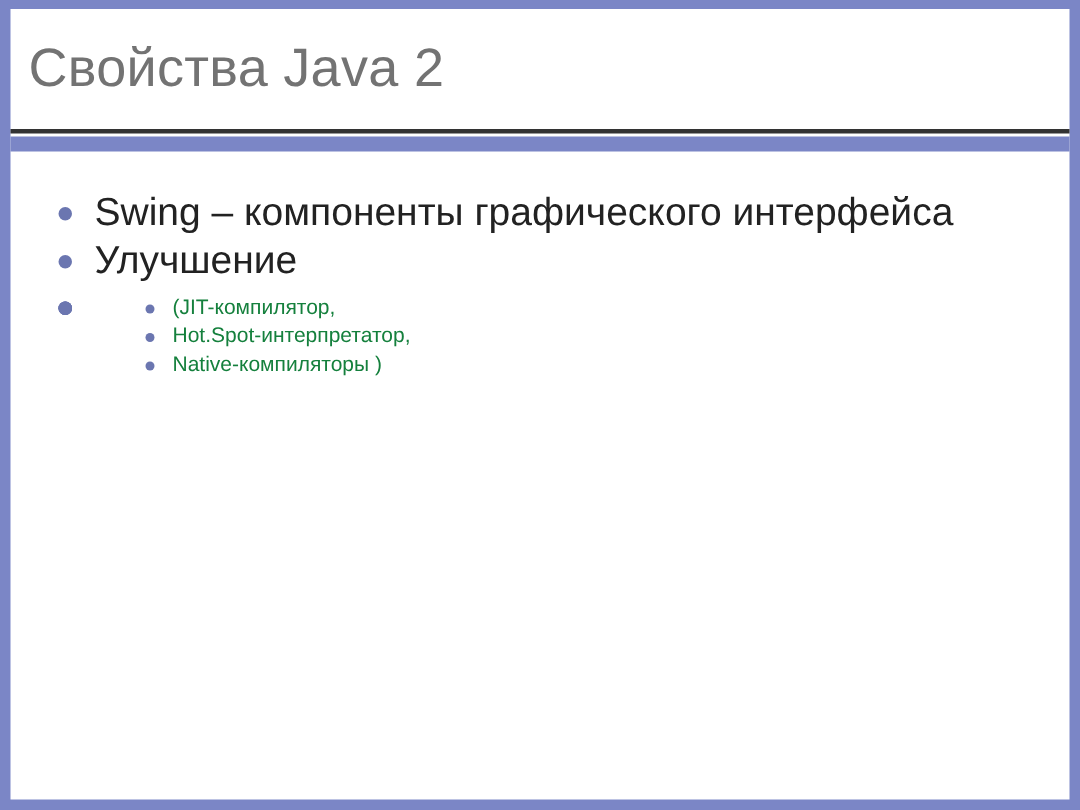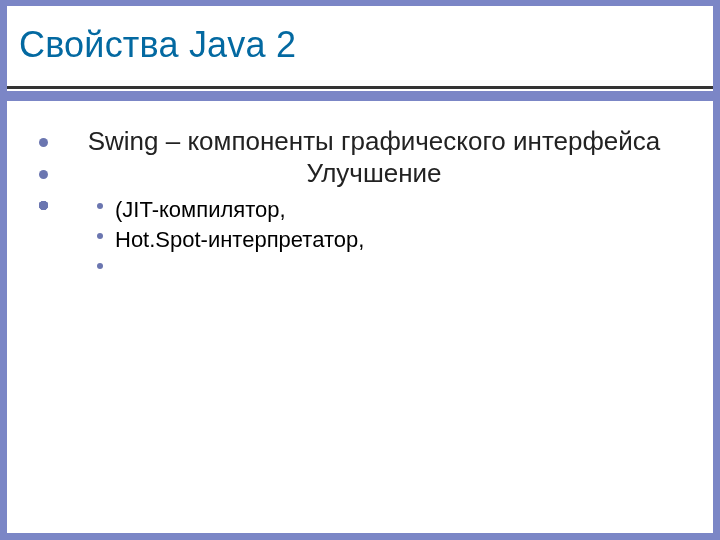--- a/index.html
+++ b/index.html
@@ -15,21 +15,21 @@
     top: 6px;
     width: 706px;
     height: 527px;
     background: #ffffff;
   }
   .title {
     position: absolute;
     left: 12px;
     top: 18px;
     font-size: 36px;
-    color: #0369a1;
+    color: #737373;
     font-weight: normal;
     letter-spacing: 0.2px;
   }
   .rule-outer {
     position: absolute;
     left: 0;
     top: 80px;
     width: 100%;
     height: 14px;
   }
@@ -54,42 +54,41 @@
   }
   .list-main {
     list-style: none;
   }
   .list-main > li {
     position: relative;
     padding-left: 28px;
     font-size: 26px;
     line-height: 1.22;
     color: #222;
-    text-align: center;
   }
   .list-main > li > .bullet {
     position: absolute;
     left: 4px;
     top: 12px;
     width: 9px;
     height: 9px;
     background: #6b76b0;
     border-radius: 50%;
   }
   .list-sub {
     list-style: none;
     margin-top: 6px;
     margin-left: 60px;
   }
   .list-sub > li {
     position: relative;
     padding-left: 20px;
-    font-size: 22px;
+    font-size: 14px;
     line-height: 1.35;
-    color: #000000;
+    color: #15803d;
   }
   .list-sub > li > .bullet {
     position: absolute;
     left: 2px;
     top: 8px;
     width: 6px;
     height: 6px;
     background: #6b76b0;
     border-radius: 50%;
   }
@@ -111,17 +110,17 @@
       <li><span class="bullet"></span><span>Swing – компоненты графического интерфейса</span></li>
       <li><span class="bullet"></span><span>Улучшение</span></li>
       <li><span class="bullet"></span></li>
       <li><span class="bullet"></span></li>
       <li><span class="bullet"></span></li>
       <li><span class="bullet"></span></li>
     </ul>
     <ul class="list-sub">
       <li><span class="bullet"></span><span>(JIT-компилятор,</span></li>
       <li><span class="bullet"></span><span>Hot.Spot-интерпретатор,</span></li>
-      <li><span class="bullet"></span></li>
+      <li><span class="bullet"></span><span>Native-компиляторы )</span></li>
     </ul>
   </div>
 
 </div>
 
 </body></html>

